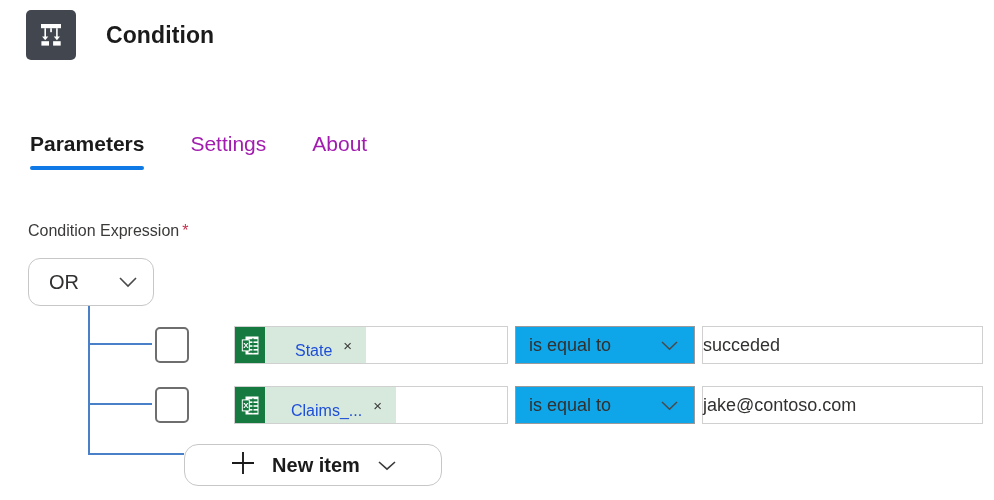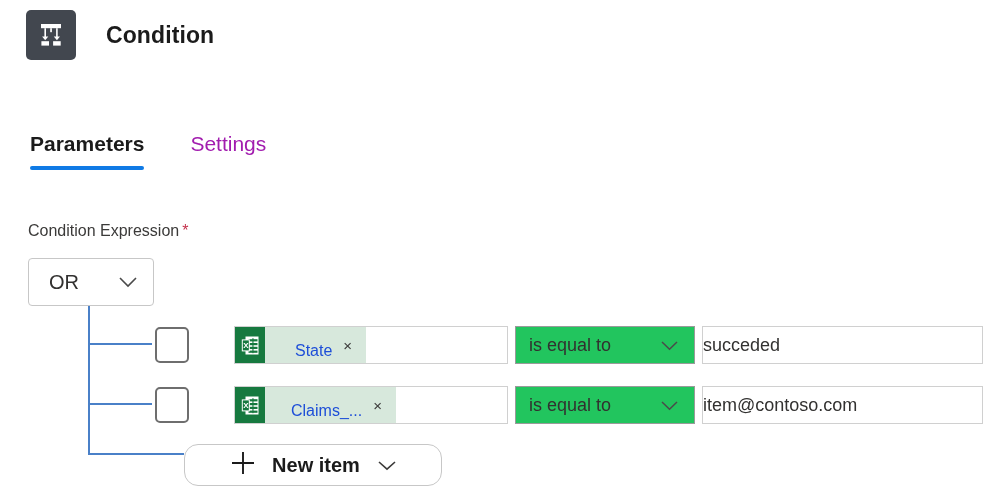--- a/index.html
+++ b/index.html
@@ -105,21 +105,21 @@
 
   
   .or-select {
     position: absolute;
     left: 28px;
     top: 0px;
     width: 126px;
     height: 48px;
     border: 1px solid #c7c7c7;
     background: #ffffff;
-    border-radius: 4px;
+    border-radius: 12px;
     display: flex;
     align-items: center;
     box-sizing: border-box;
     cursor: pointer;
   }
   .or-select .val {
     margin-left: 20px;
     font-size: 20px;
     color: #323130;
   }
@@ -193,21 +193,21 @@
     cursor: pointer;
   }
   .token.narrow .tok-label { margin-left: 26px; }
 
   .op-select {
     position: absolute;
     left: 515px;
     width: 180px;
     height: 38px;
     border: 1px solid #9a9a9a;
-    background: #22c55e;
+    background: #0ea5e9;
     box-sizing: border-box;
     display: flex;
     align-items: center;
     cursor: pointer;
   }
   .op-select .val {
     margin-left: 13px;
     font-size: 18px;
     color: #323130;
     white-space: nowrap;
@@ -272,20 +272,21 @@
       <rect x="5.4" y="21.2" width="7.6" height="4.4" fill="#ffffff"></rect>
       <rect x="17.1" y="21.2" width="7.6" height="4.4" fill="#ffffff"></rect>
     </svg>
   </div>
   <div class="header-title">Condition</div>
 </div>
 
 <div class="tabs">
   <div class="tab active">Parameters</div>
   <div class="tab">Settings</div>
+  <div class="tab">About</div>
 </div>
 
 <div class="field-label">
   <span>Condition Expression</span><span class="req-star">*</span>
 </div>
 
 <div class="builder">
 
   <svg class="conn-tree" width="994" height="242" style="position:absolute;left:0;top:0;" aria-hidden="true">
 
@@ -370,21 +371,21 @@
     <div class="op-select">
       <span class="val">is equal to</span>
       <span class="chev">
         <svg width="17" height="11" viewBox="0 0 17 11">
             <path d="M1 2 L8.5 9.2 L16 2" stroke="#4a4a4a" stroke-width="1.5" fill="none"></path>
           </svg>
       </span>
     </div>
 
     <div class="value-field">
-      <span class="val">item@contoso.com</span>
+      <span class="val">jake@contoso.com</span>
     </div>
   </div>
 
   <div class="new-item">
     <span class="plus">
       <svg width="26" height="26" viewBox="0 0 26 26">
           <path d="M13 2 L13 24 M2 13 L24 13" stroke="#1b1b1b" stroke-width="1.9"></path>
         </svg>
     </span>
     <span class="ni-label">New item</span>

